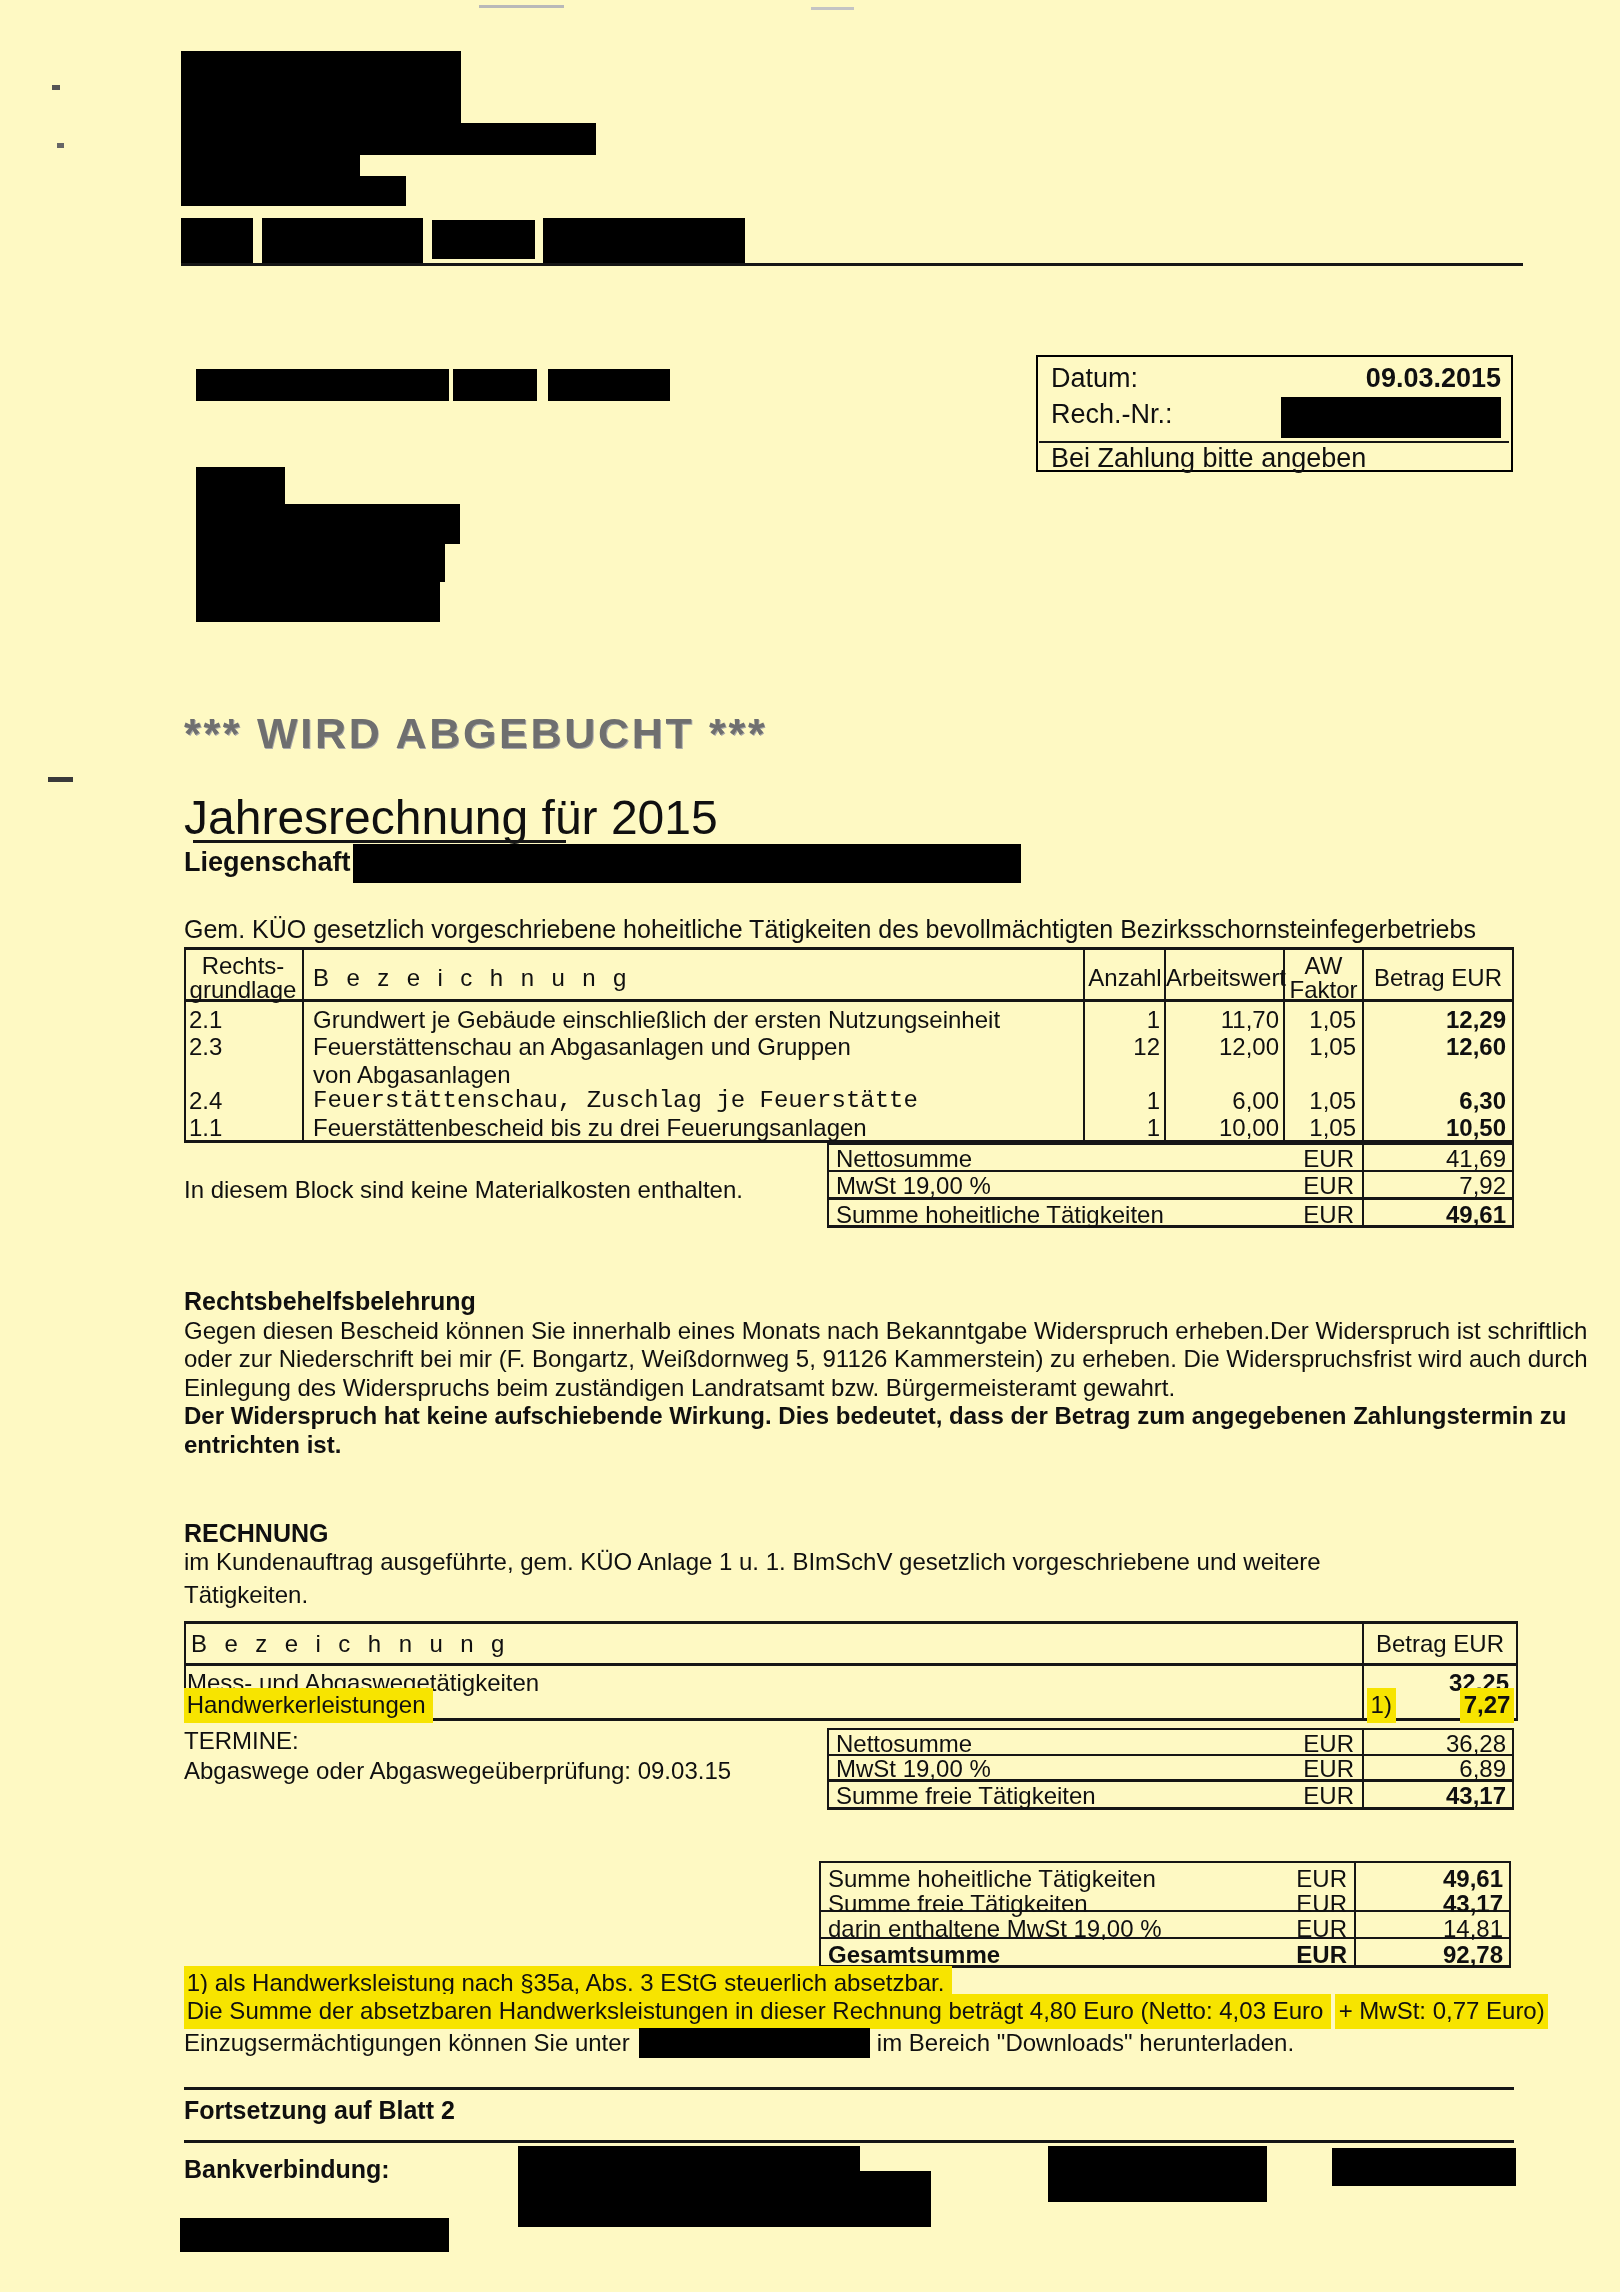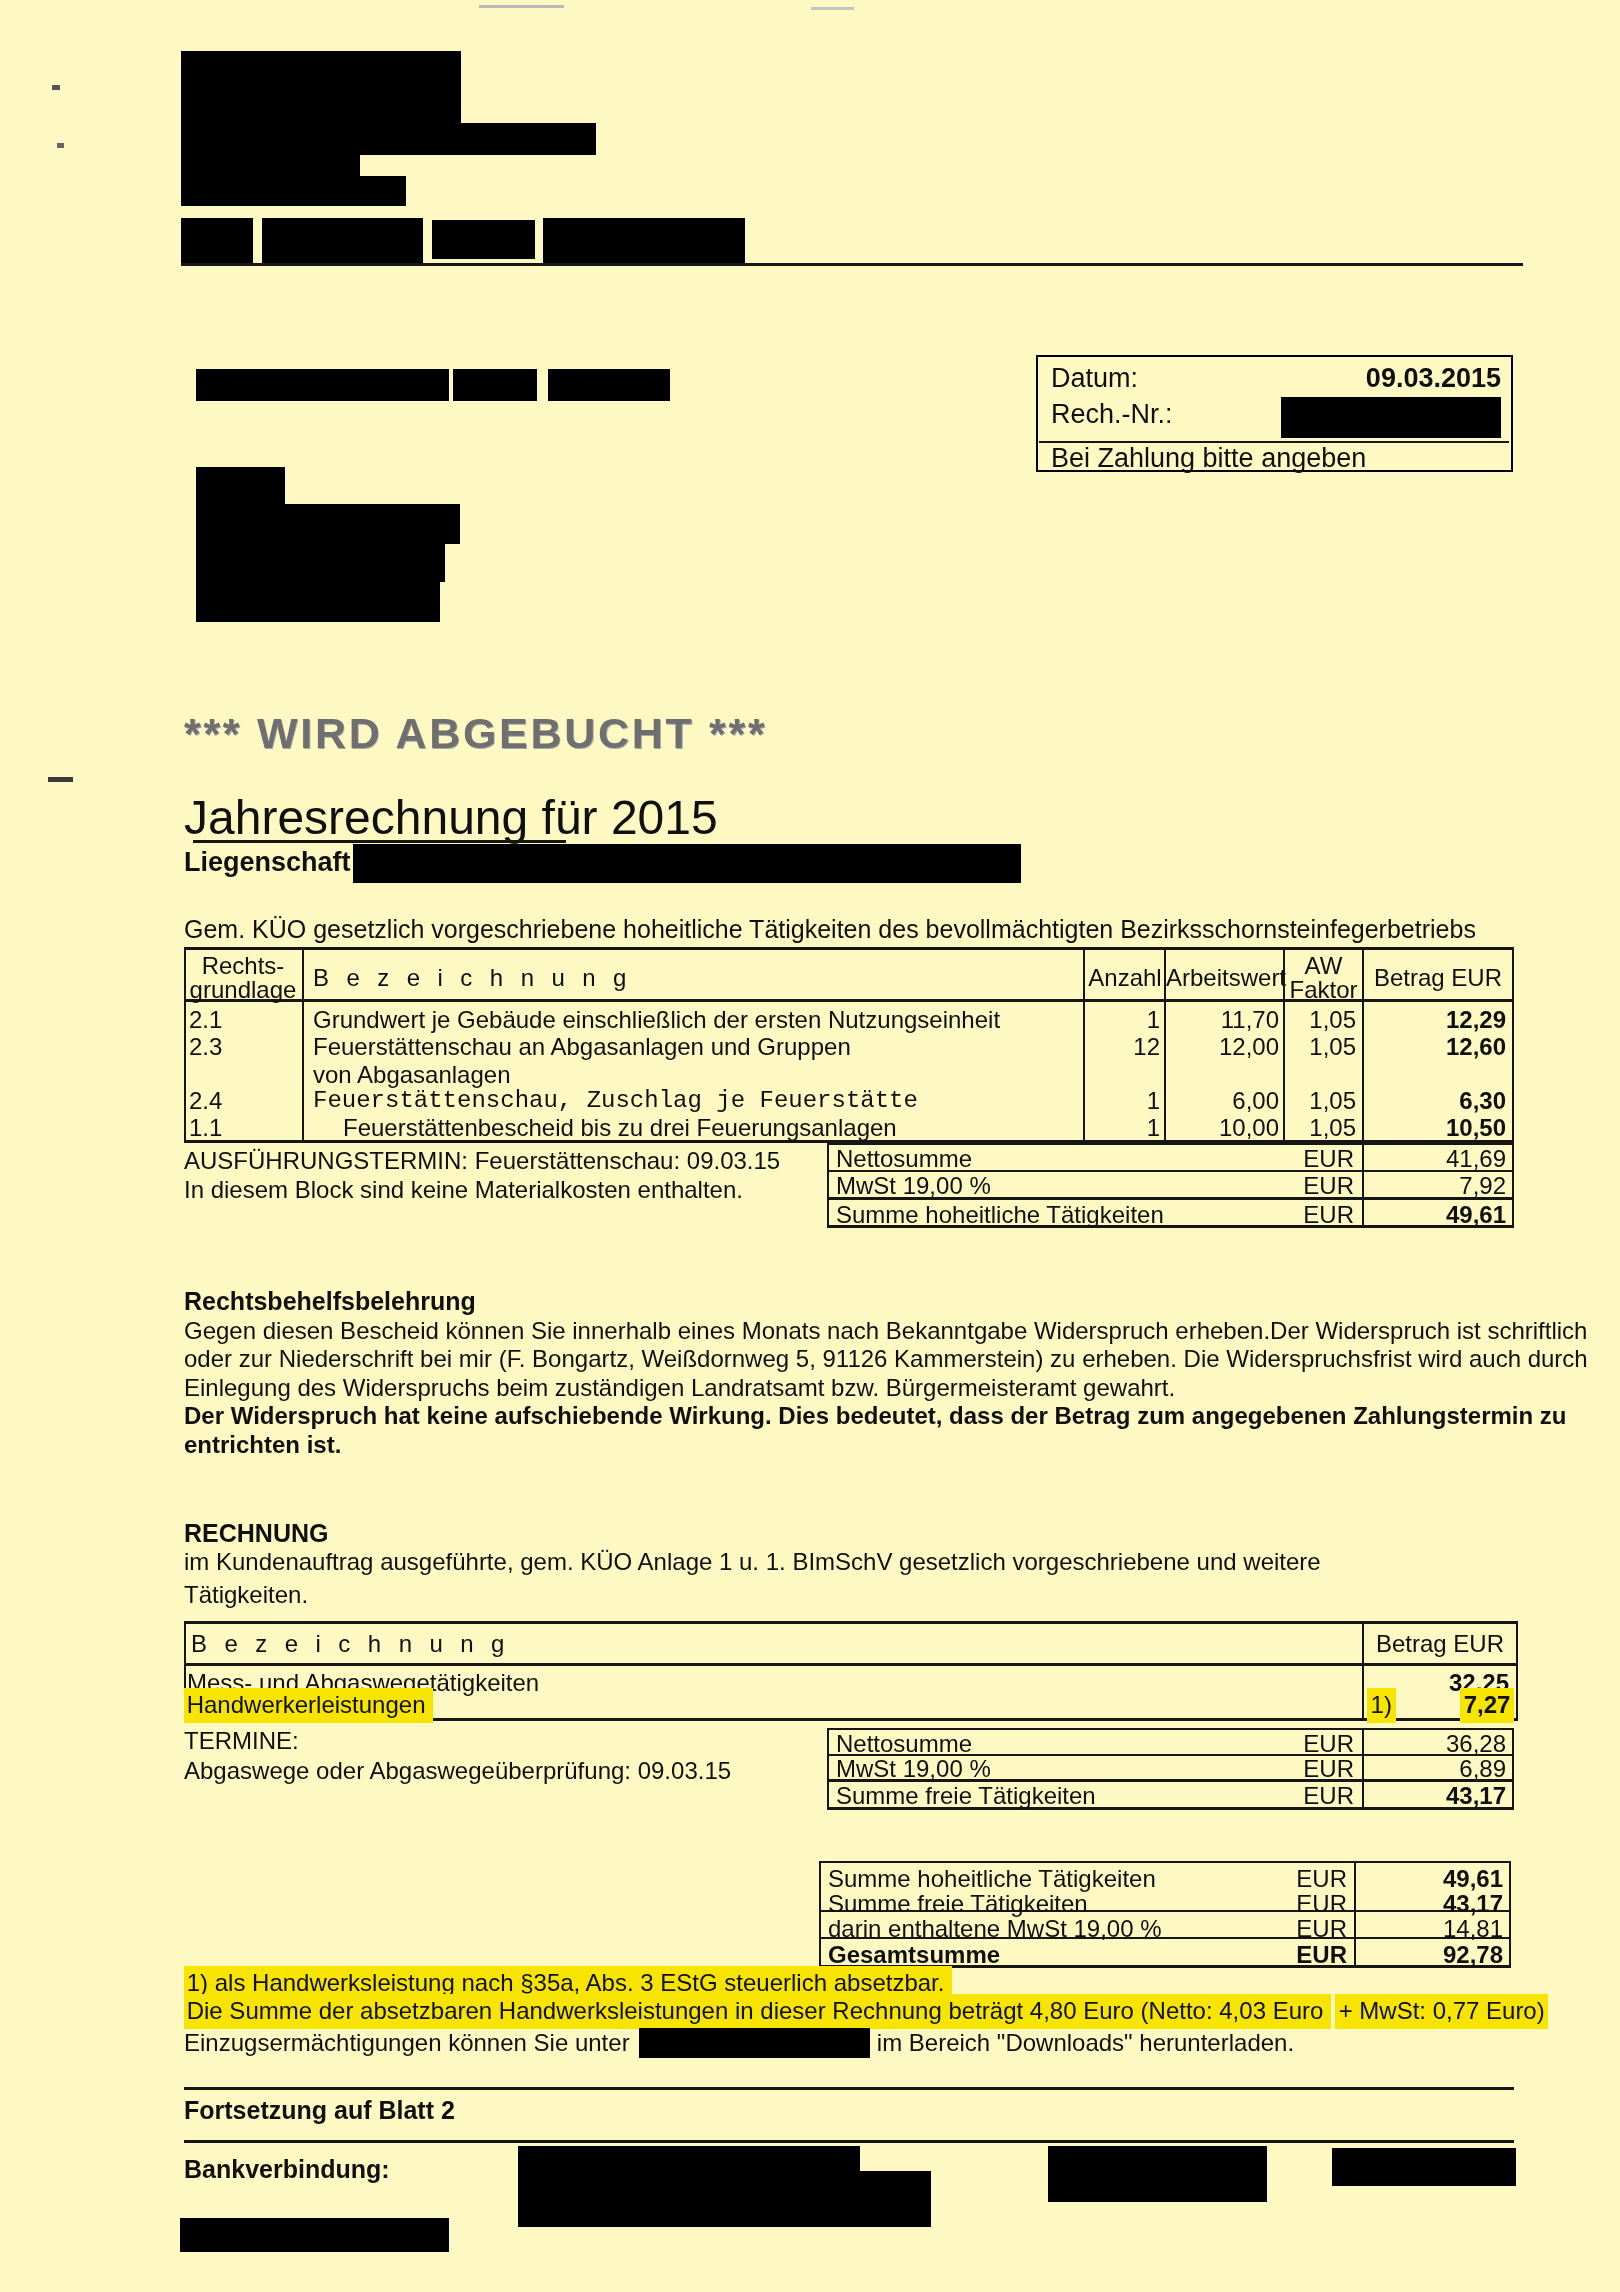--- a/index.html
+++ b/index.html
@@ -102,27 +102,26 @@
   <div class="a fs27 b" style="right:114px;top:1033px;">12,60</div>
 
   <div class="a fs27" style="left:189px;top:1087px;">2.4</div>
   <div class="a fs27" style="left:313px;top:1087px;font-family:Liberation Mono, monospace;">Feuerstättenschau, Zuschlag je Feuerstätte</div>
   <div class="a fs27" style="right:460px;top:1087px;">1</div>
   <div class="a fs27" style="right:341px;top:1087px;">6,00</div>
   <div class="a fs27" style="right:264px;top:1087px;">1,05</div>
   <div class="a fs27 b" style="right:114px;top:1087px;">6,30</div>
 
   <div class="a fs27" style="left:189px;top:1114px;">1.1</div>
-  <div class="a fs27" style="left:313px;top:1114px;margin-left:30px;">Feuerstättenbescheid bis zu drei Feuerungsanlagen</div>
+  <div class="a fs27" style="left:313px;top:1114px;">Feuerstättenbescheid bis zu drei Feuerungsanlagen</div>
   <div class="a fs27" style="right:460px;top:1114px;">1</div>
   <div class="a fs27" style="right:341px;top:1114px;">10,00</div>
   <div class="a fs27" style="right:264px;top:1114px;">1,05</div>
   <div class="a fs27 b" style="right:114px;top:1114px;">10,50</div>
 
-  <div class="a fs27" style="left:184px;top:1147px;">AUSFÜHRUNGSTERMIN: Feuerstättenschau: 09.03.15</div>
   <div class="a fs27" style="left:184px;top:1176px;">In diesem Block sind keine Materialkosten enthalten.</div>
 
   <div class="ln" style="left:827px;top:1143px;width:687px;height:1.8px;"></div>
   <div class="ln" style="left:827px;top:1170px;width:687px;height:1.8px;"></div>
   <div class="ln" style="left:827px;top:1197px;width:687px;height:2.7px;"></div>
   <div class="ln" style="left:827px;top:1225px;width:687px;height:2.7px;"></div>
   <div class="ln" style="left:827px;top:1143px;width:1.8px;height:85px;"></div>
   <div class="ln" style="left:1512px;top:1143px;width:1.8px;height:85px;"></div>
   <div class="ln" style="left:1362px;top:1143px;width:1.8px;height:85px;"></div>
 

